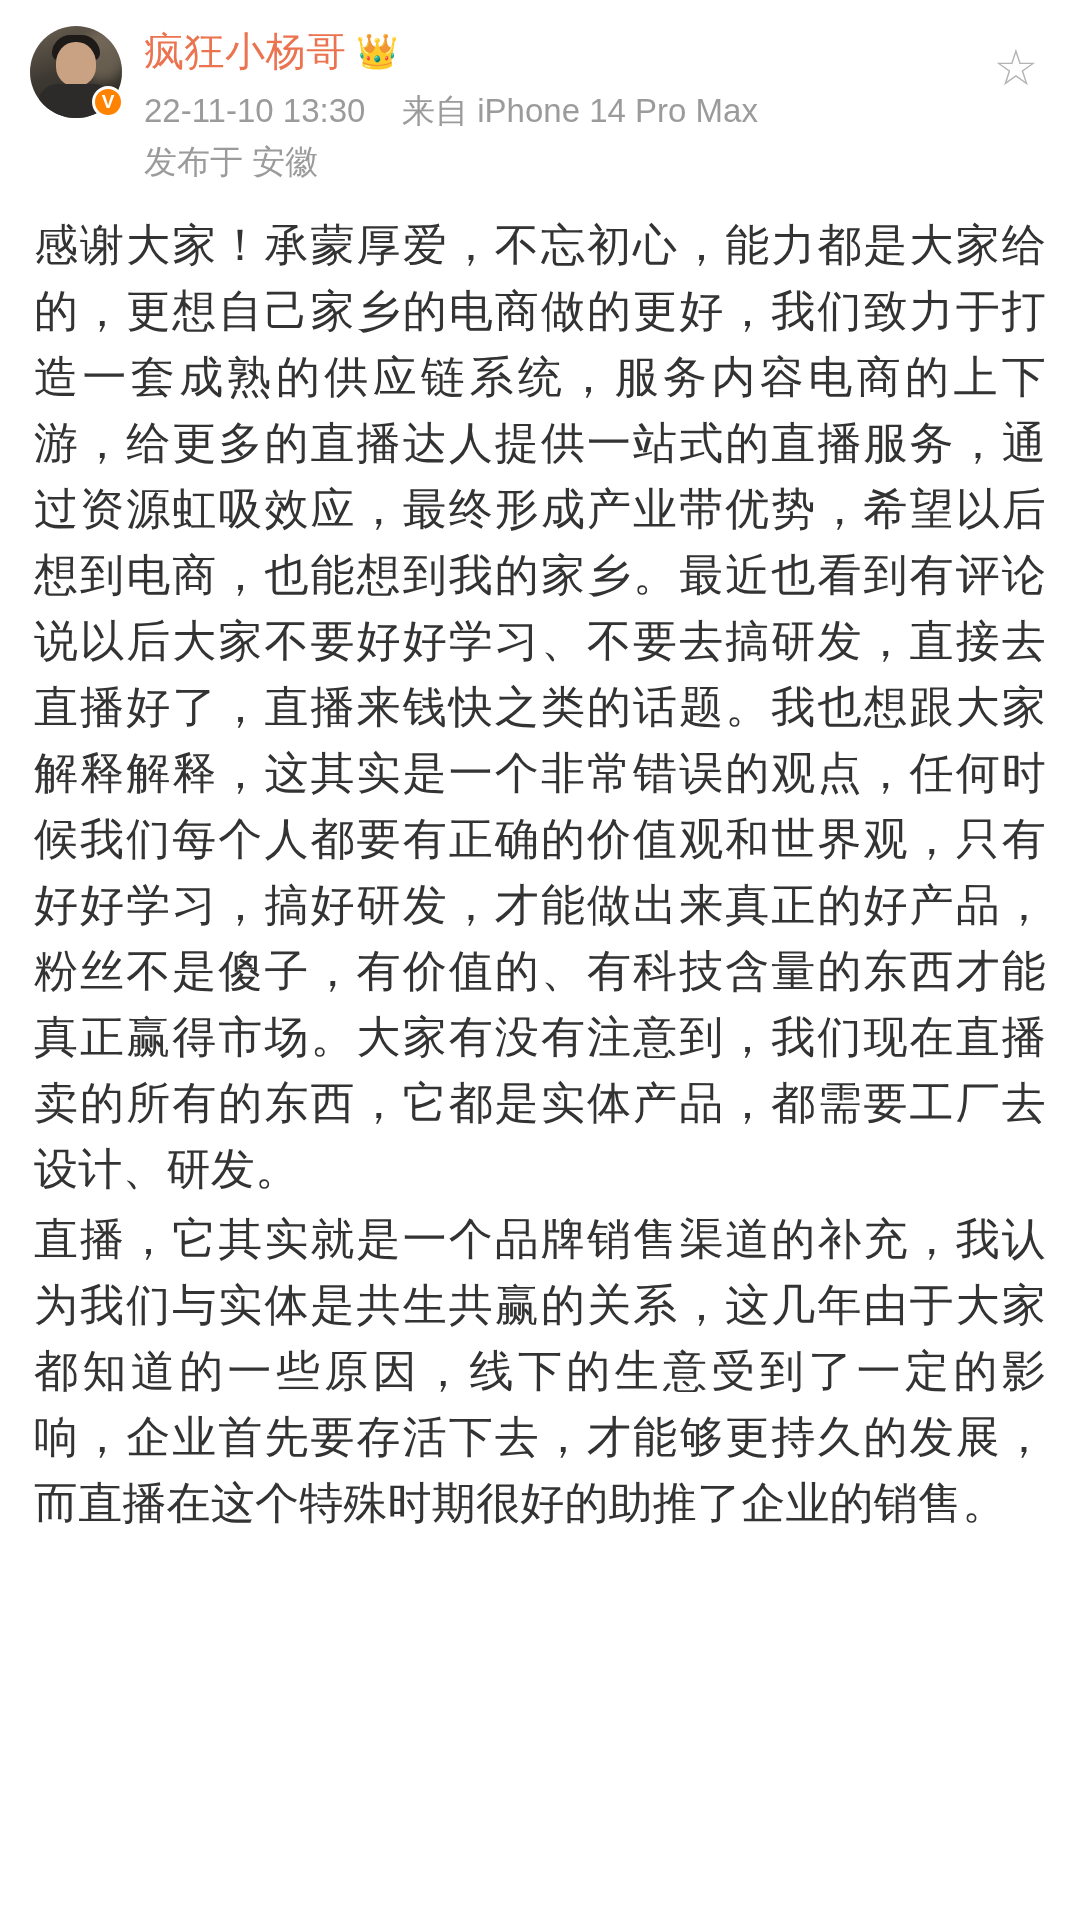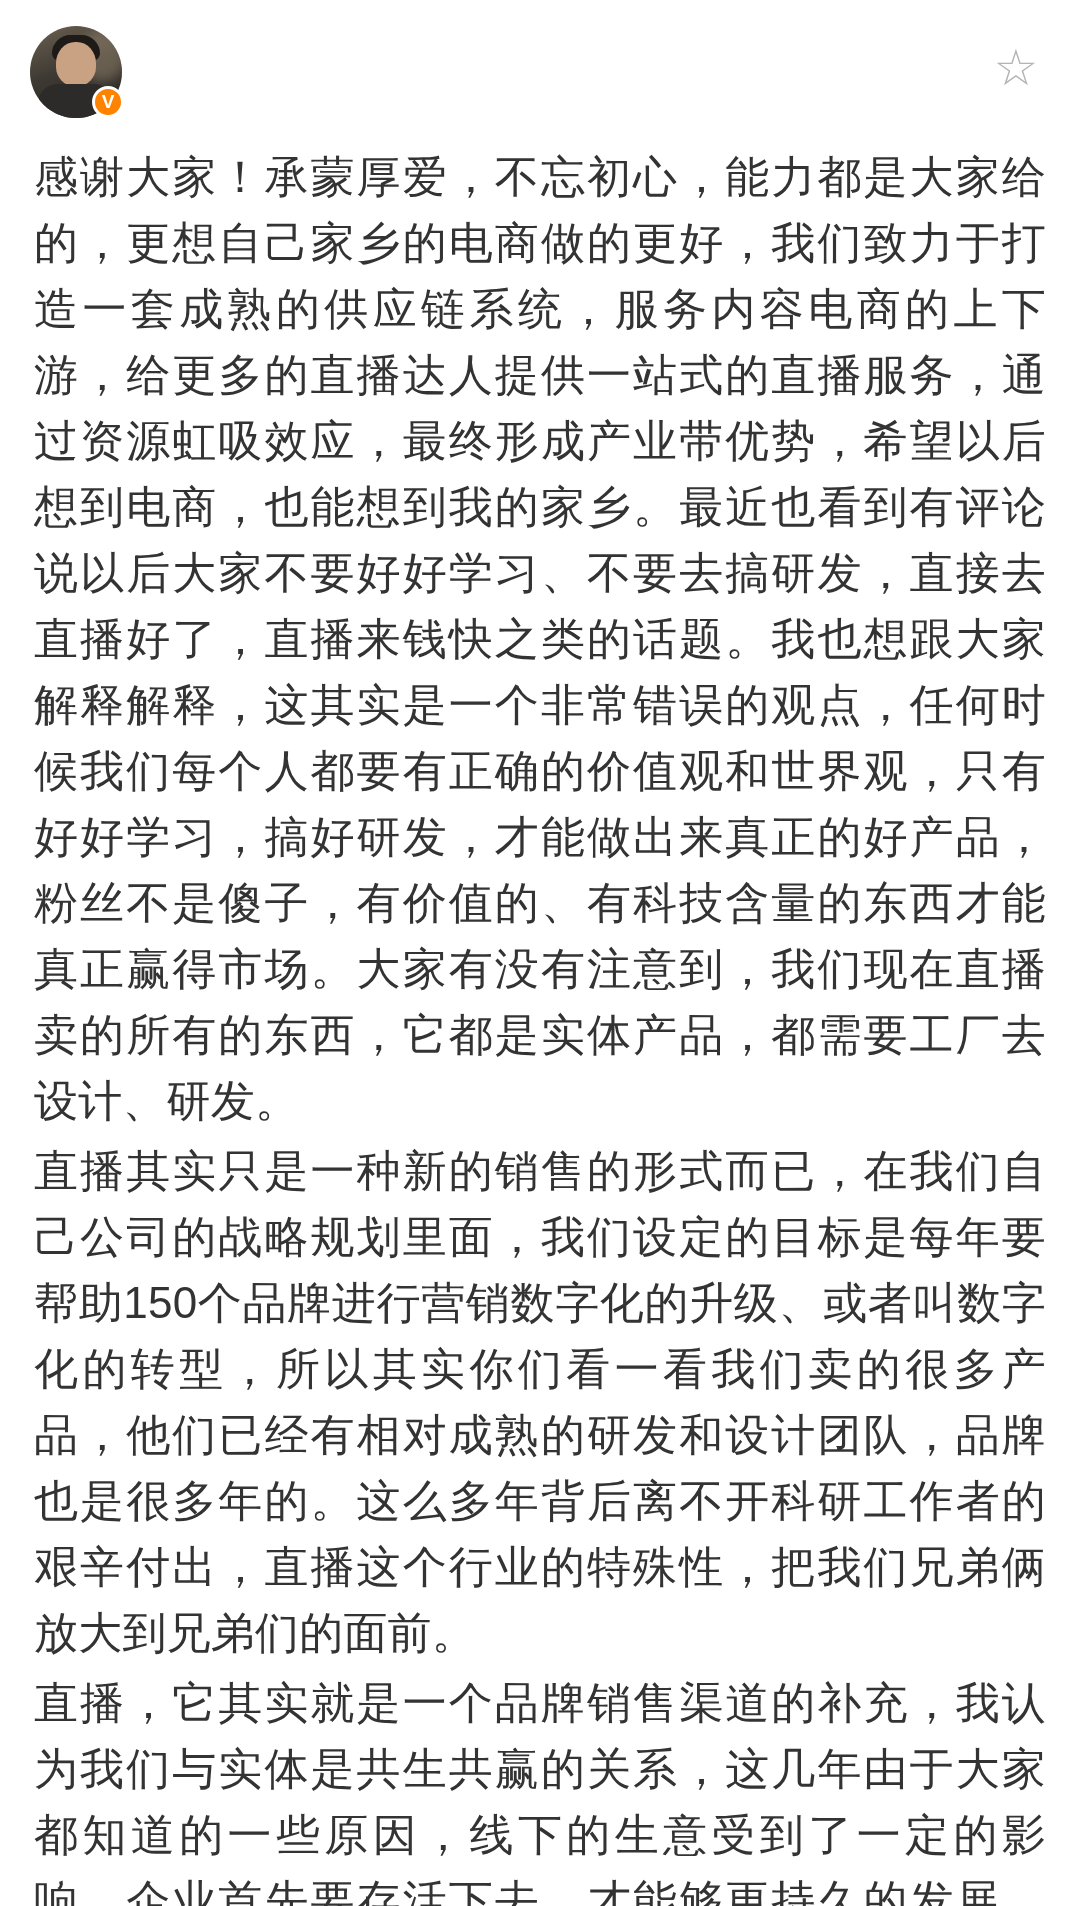--- a/index.html
+++ b/index.html
@@ -163,23 +163,34 @@
     <div class="avatar-wrap">
       <div class="avatar">
         <div class="bg-blur"></div>
         <div class="hair"></div>
         <div class="face"></div>
         <div class="body"></div>
       </div>
       <div class="verify-badge">V</div>
     </div>
 
+    <div class="head-text">
+      <div class="name-row">
+        <span class="nickname">疯狂小杨哥</span>
+        <span class="crown">👑</span>
+      </div>
+      <div class="meta-line">
+        <span>22-11-10 13:30</span>
+        <span>&nbsp;&nbsp;</span>
+        <span>来自 iPhone 14 Pro Max</span>
+      </div>
+      <div class="meta-line2">发布于 安徽</div>
+    </div>
 
     <div class="star-btn">☆</div>
   </div>
 
   <div class="content">
     <p>感谢大家！承蒙厚爱，不忘初心，能力都是大家给的，更想自己家乡的电商做的更好，我们致力于打造一套成熟的供应链系统，服务内容电商的上下游，给更多的直播达人提供一站式的直播服务，通过资源虹吸效应，最终形成产业带优势，希望以后想到电商，也能想到我的家乡。最近也看到有评论说以后大家不要好好学习、不要去搞研发，直接去直播好了，直播来钱快之类的话题。我也想跟大家解释解释，这其实是一个非常错误的观点，任何时候我们每个人都要有正确的价值观和世界观，只有好好学习，搞好研发，才能做出来真正的好产品，粉丝不是傻子，有价值的、有科技含量的东西才能真正赢得市场。大家有没有注意到，我们现在直播卖的所有的东西，它都是实体产品，都需要工厂去设计、研发。</p>
-    <p>直播其实只是一种新的销售的形式而已，在我们自己公司的战略规划里面，我们设定的目标是每年要帮助150个品牌进行营销数字化的升级、或者叫数字化的转型，所以其实你们看一看我们卖的很多产品，他们已经有相对成熟的研发和设计团队，品牌也是很多年的。这么多年背后离不开科研工作者的艰辛付出，直播这个行业的特殊性，把我们兄弟俩放大到兄弟们的面前。</p>
     <p>直播，它其实就是一个品牌销售渠道的补充，我认为我们与实体是共生共赢的关系，这几年由于大家都知道的一些原因，线下的生意受到了一定的影响，企业首先要存活下去，才能够更持久的发展，而直播在这个特殊时期很好的助推了企业的销售。</p>
   </div>
 
 </div>
 
 </body></html>

